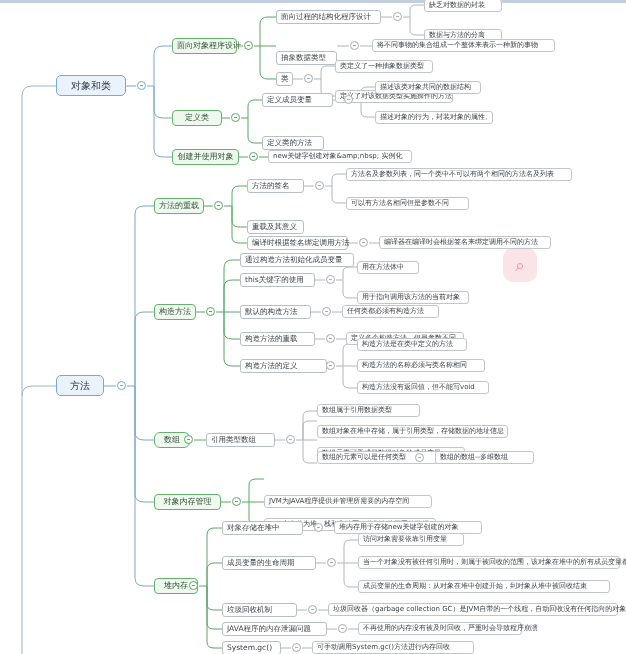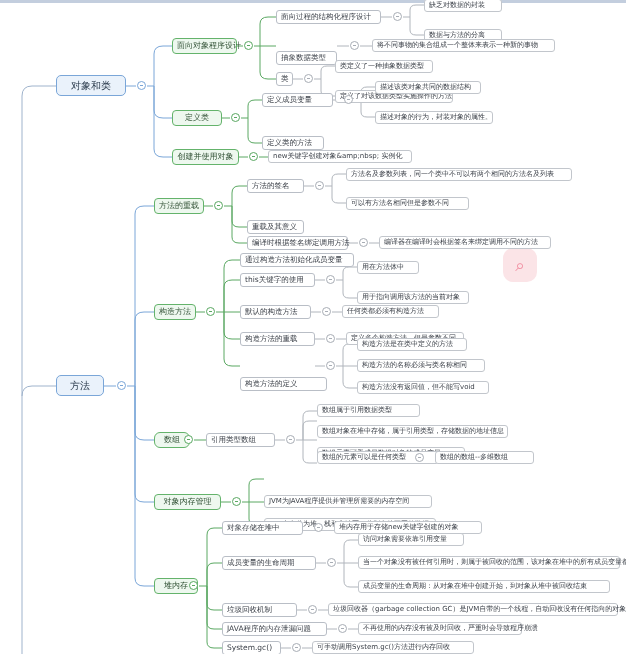--- a/index.html
+++ b/index.html
@@ -302,21 +302,21 @@
   <div class="node lvl3" style="left:357px;top:291px;width:112px;">用于指向调用该方法的当前对象</div>
 
   <div class="node lvl2" style="left:240px;top:305px;width:71px;">默认的构造方法</div>
   <div class="toggle grey" style="left:322px;top:307px;"></div>
   <div class="node lvl3" style="left:342px;top:305px;width:97px;">任何类都必须有构造方法</div>
 
   <div class="node lvl2" style="left:240px;top:332px;width:75px;">构造方法的重载</div>
   <div class="toggle grey" style="left:326px;top:334px;"></div>
   <div class="node lvl3" style="left:346px;top:332px;width:118px;">定义多个构造方法，但是参数不同</div>
 
-  <div class="node lvl2" style="left:240px;top:377px;width:87px;">构造方法的定义</div>
+  <div class="node lvl2" style="left:240px;top:359px;width:87px;">构造方法的定义</div>
   <div class="toggle grey" style="left:326px;top:361px;"></div>
   <div class="node lvl3" style="left:357px;top:338px;width:110px;">构造方法是在类中定义的方法</div>
   <div class="node lvl3" style="left:357px;top:359px;width:128px;">构造方法的名称必须与类名称相同</div>
   <div class="node lvl3" style="left:357px;top:381px;width:132px;">构造方法没有返回值，但不能写void</div>
 
   <div class="node lvl1" style="left:154px;top:432px;width:36px;border-radius:6px;">数组</div>
   <div class="toggle green" style="left:184px;top:435px;"></div>
   <div class="node lvl2" style="left:206px;top:433px;width:69px;">引用类型数组</div>
   <div class="toggle grey" style="left:286px;top:435px;"></div>
   <div class="node lvl3" style="left:317px;top:404px;width:103px;">数组属于引用数据类型</div>

